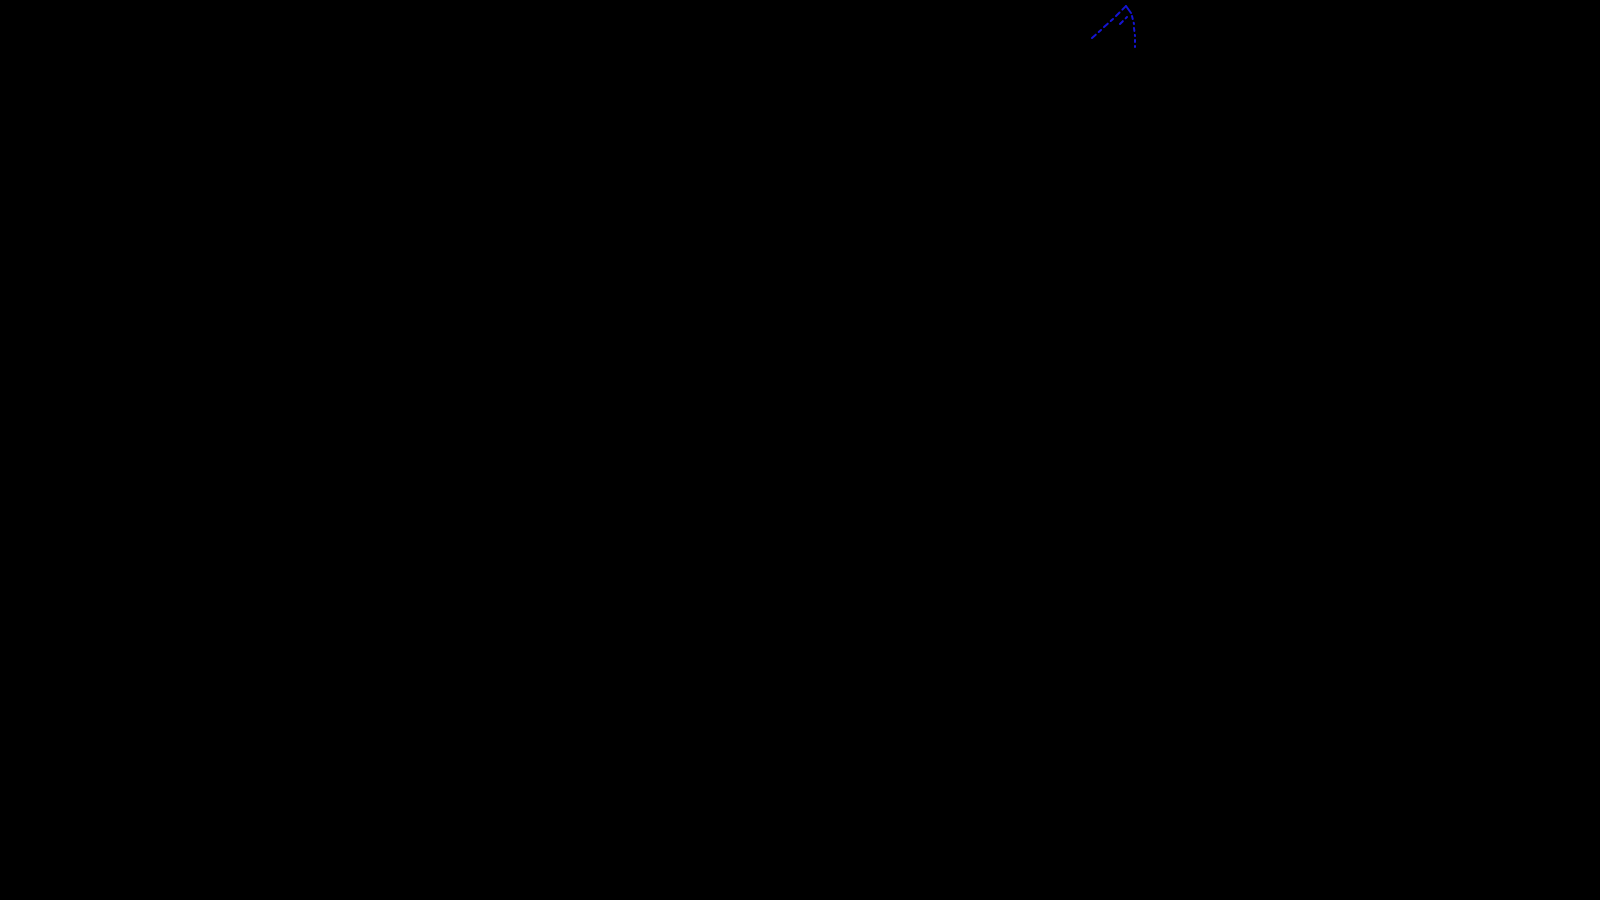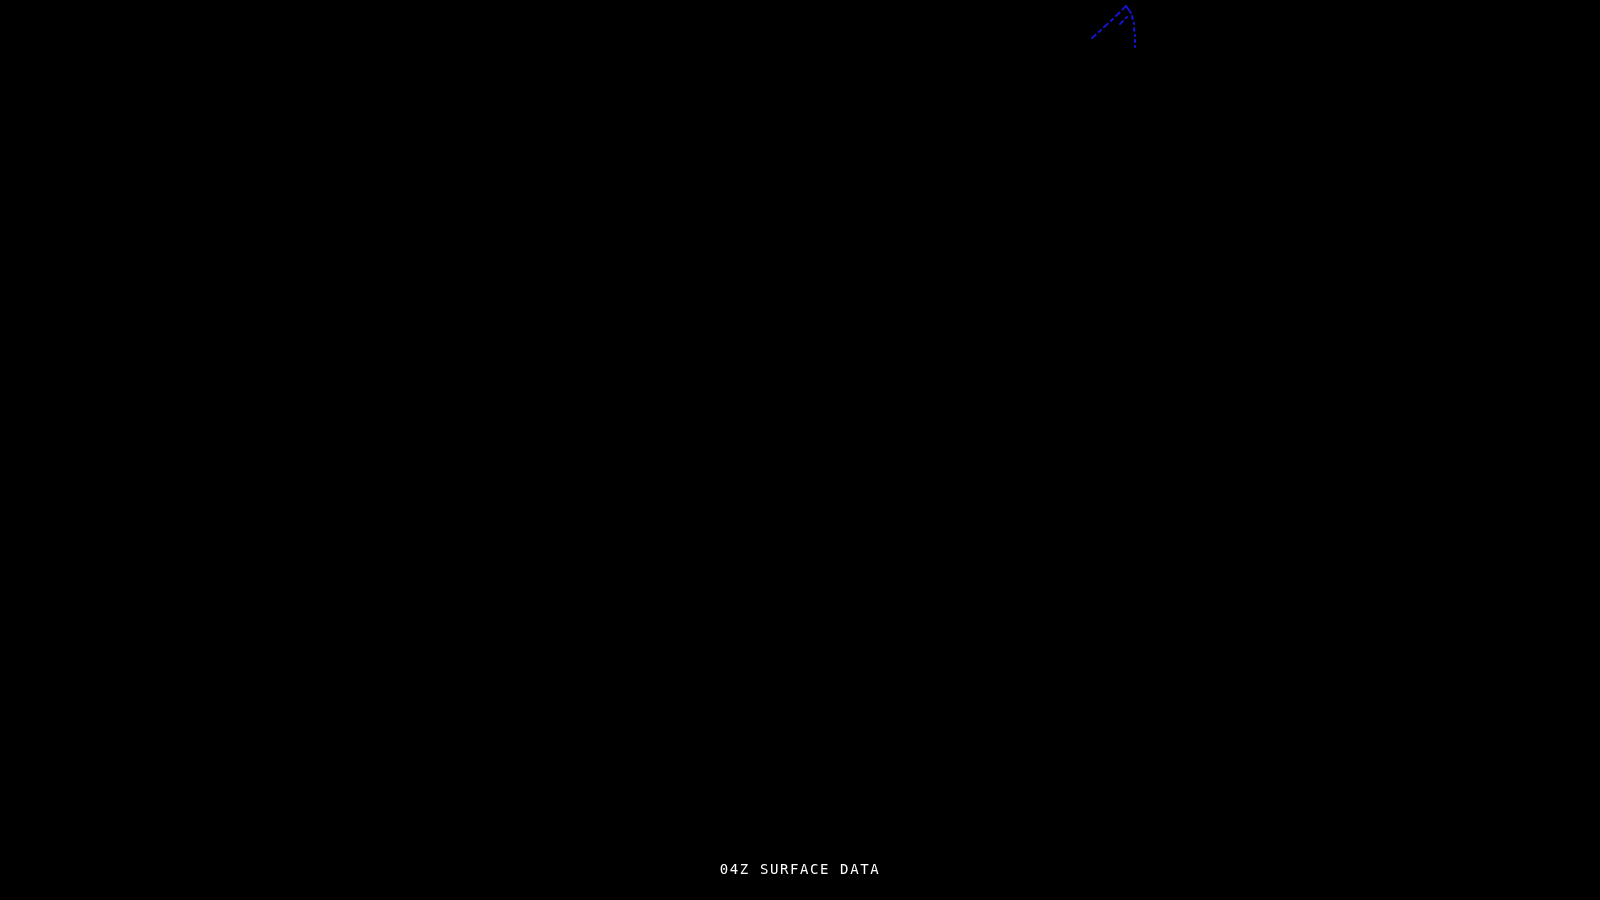--- a/index.html
+++ b/index.html
@@ -56,17 +56,14 @@
       <path d="M 1126 6 L 1131 13"></path>
 
       <path d="M 1132 16 L 1134 24" stroke-dasharray="3 4"></path>
       <path d="M 1134 28 L 1135 36" stroke-dasharray="3 4"></path>
       <path d="M 1135 40 L 1135 47" stroke-dasharray="2 4"></path>
 
       <path d="M 1120 24 L 1127 17" stroke-dasharray="4 4"></path>
     </g>
   </svg>
 
-  <div id="caption-strip">
-    <span id="caption-text">04Z SURFACE DATA</span>
-  </div>
 
 </div>
 
 </body></html>

